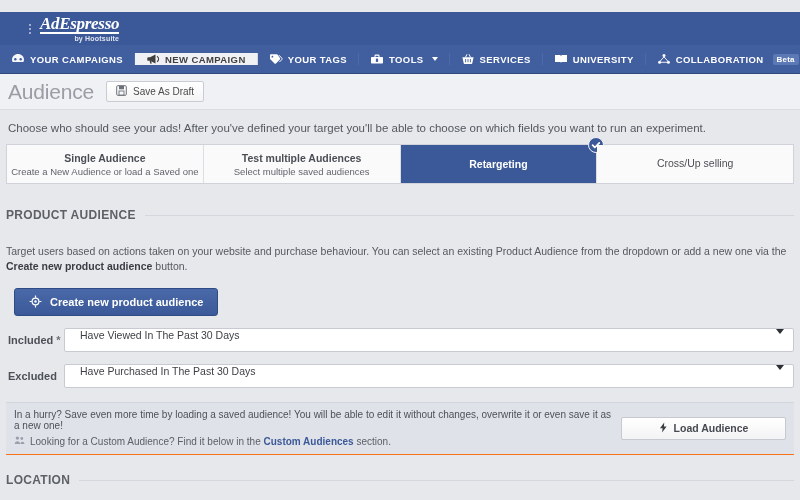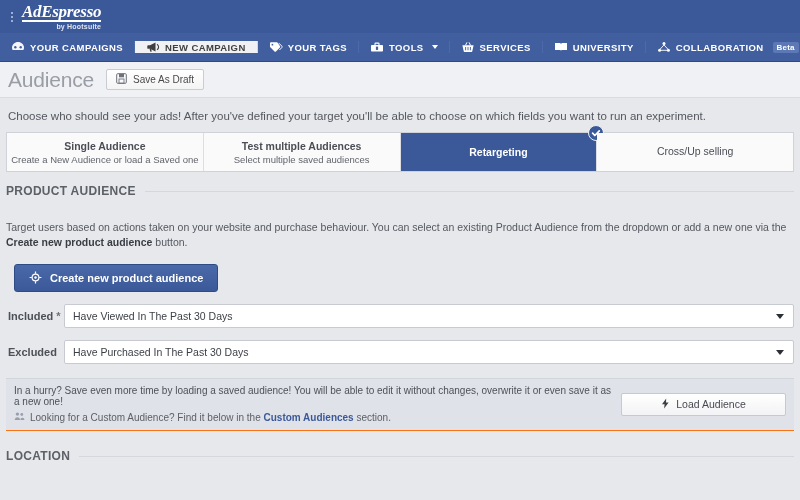--- a/index.html
+++ b/index.html
@@ -10,22 +10,23 @@
     background: #e6e8ec;
     color: #444;
   }
 
   
   .brandbar {
     height: 33px;
     background: #3b5998;
     display: flex;
     align-items: center;
-    padding-left: 6px;
+    padding-left: 24px;
     position: relative;
+    margin-top: 12px;
   }
   .kebab {
     width: 12px; height: 20px;
     display: flex; flex-direction: column;
     align-items: center; justify-content: center;
     gap: 2px;
     cursor: pointer;
   }
   .kebab i { width: 2px; height: 2px; background: #c3cde4; display: block; border-radius: 50%; }
   .logo-wrap { margin-left: 4px; line-height: 1; }
@@ -167,21 +168,21 @@
     background: #3b5998;
     border: 1.5px solid #f0f1f4;
     display: flex; align-items: center; justify-content: center;
   }
 
   
   .section-head {
     display: flex;
     align-items: center;
     gap: 9px;
-    margin: 12px 6px 0 6px;
+    margin: 24px 6px 0 6px;
   }
   .section-head .lbl {
     font-size: 12px;
     font-weight: bold;
     color: #5d6066;
     letter-spacing: 0.3px;
     white-space: nowrap;
   }
   .section-head .rule {
     flex: 1;
@@ -229,22 +230,22 @@
     flex: none;
   }
   .field-label .req { color: #6c7079; }
   .select-box {
     flex: 1;
     height: 24px;
     background: #ffffff;
     border: 1px solid #c7cad0;
     border-radius: 2px;
     display: flex;
-    align-items: center;
-    padding: 0 8px;
+    align-items: flex-start;
+    padding: 0 15px;
     font-size: 10.5px;
     color: #3c3f45;
     position: relative;
     cursor: pointer;
   }
   .select-box .sel-caret {
     position: absolute;
     right: 9px;
     width: 0; height: 0;
     border-left: 4px solid transparent;
@@ -281,20 +282,21 @@
     align-items: center;
     justify-content: center;
     gap: 6px;
     background: linear-gradient(#ffffff, #f3f3f5);
     border: 1px solid #c6c9cf;
     border-radius: 2px;
     font-size: 10.5px;
     color: #474a51;
     cursor: pointer;
     flex: none;
+    font-weight: bold;
   }
 
   .section-head.loc { margin-top: 18px; }
 </style>
 </head>
 <body>
 
 
 
 

